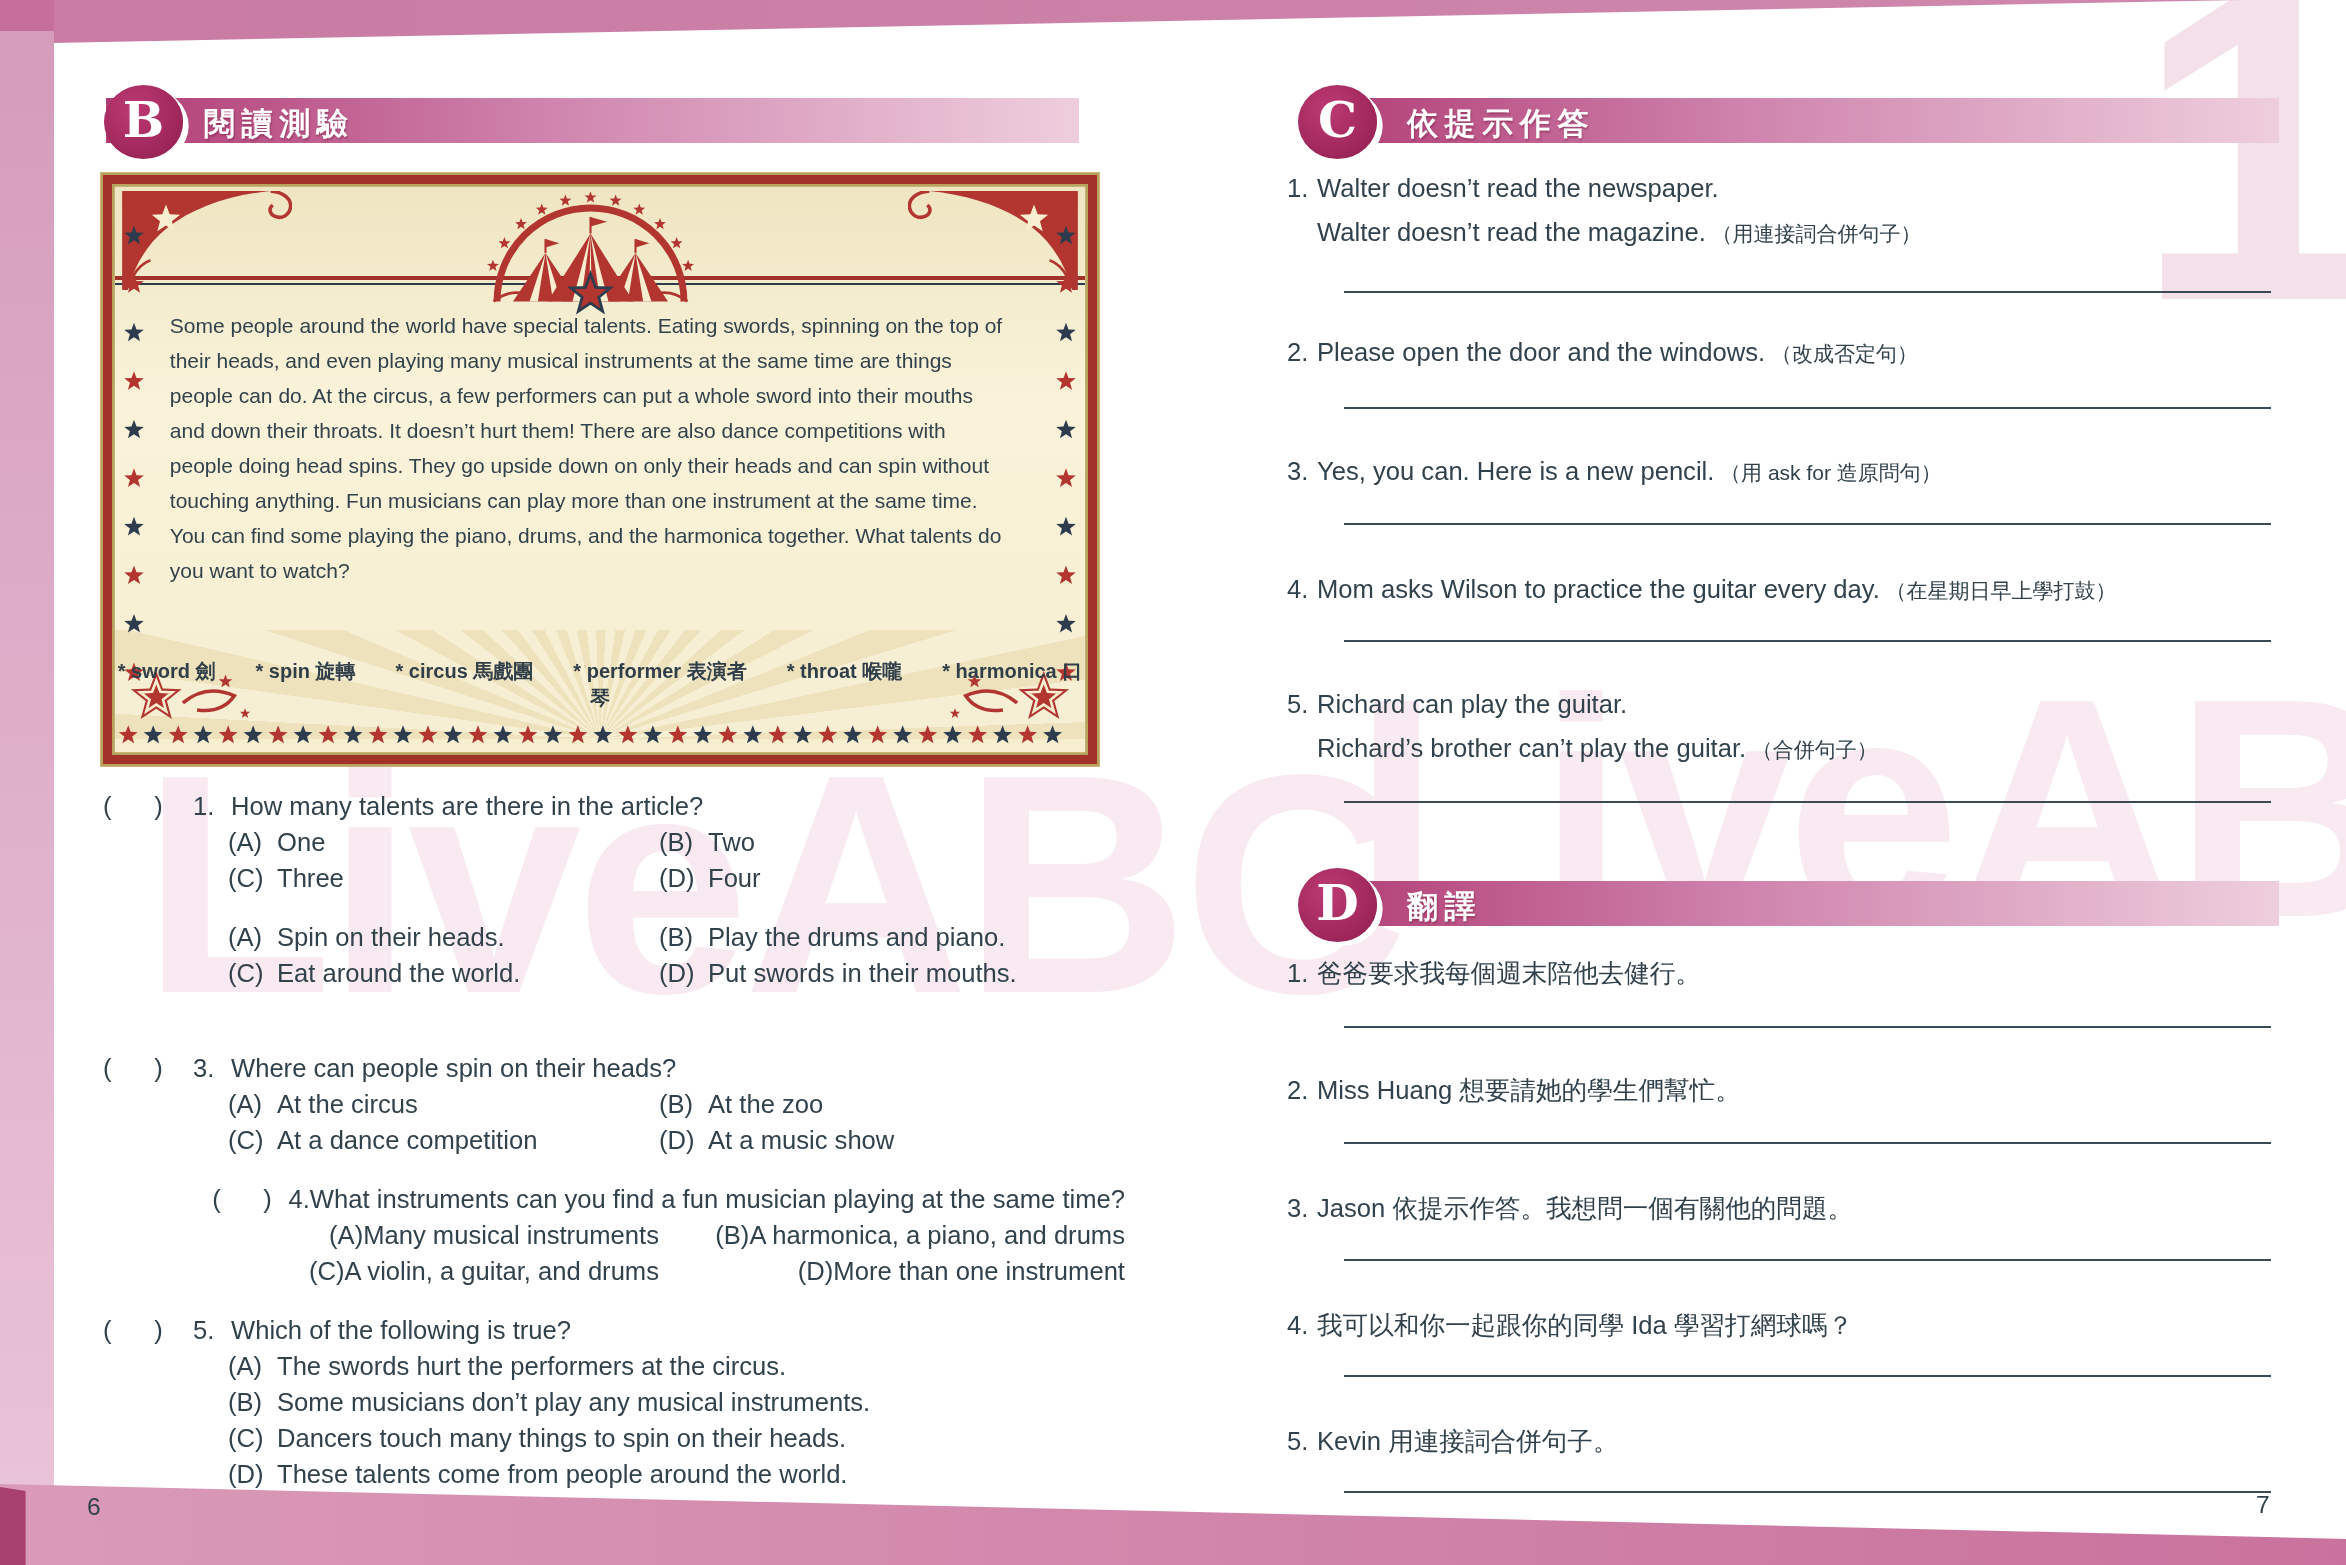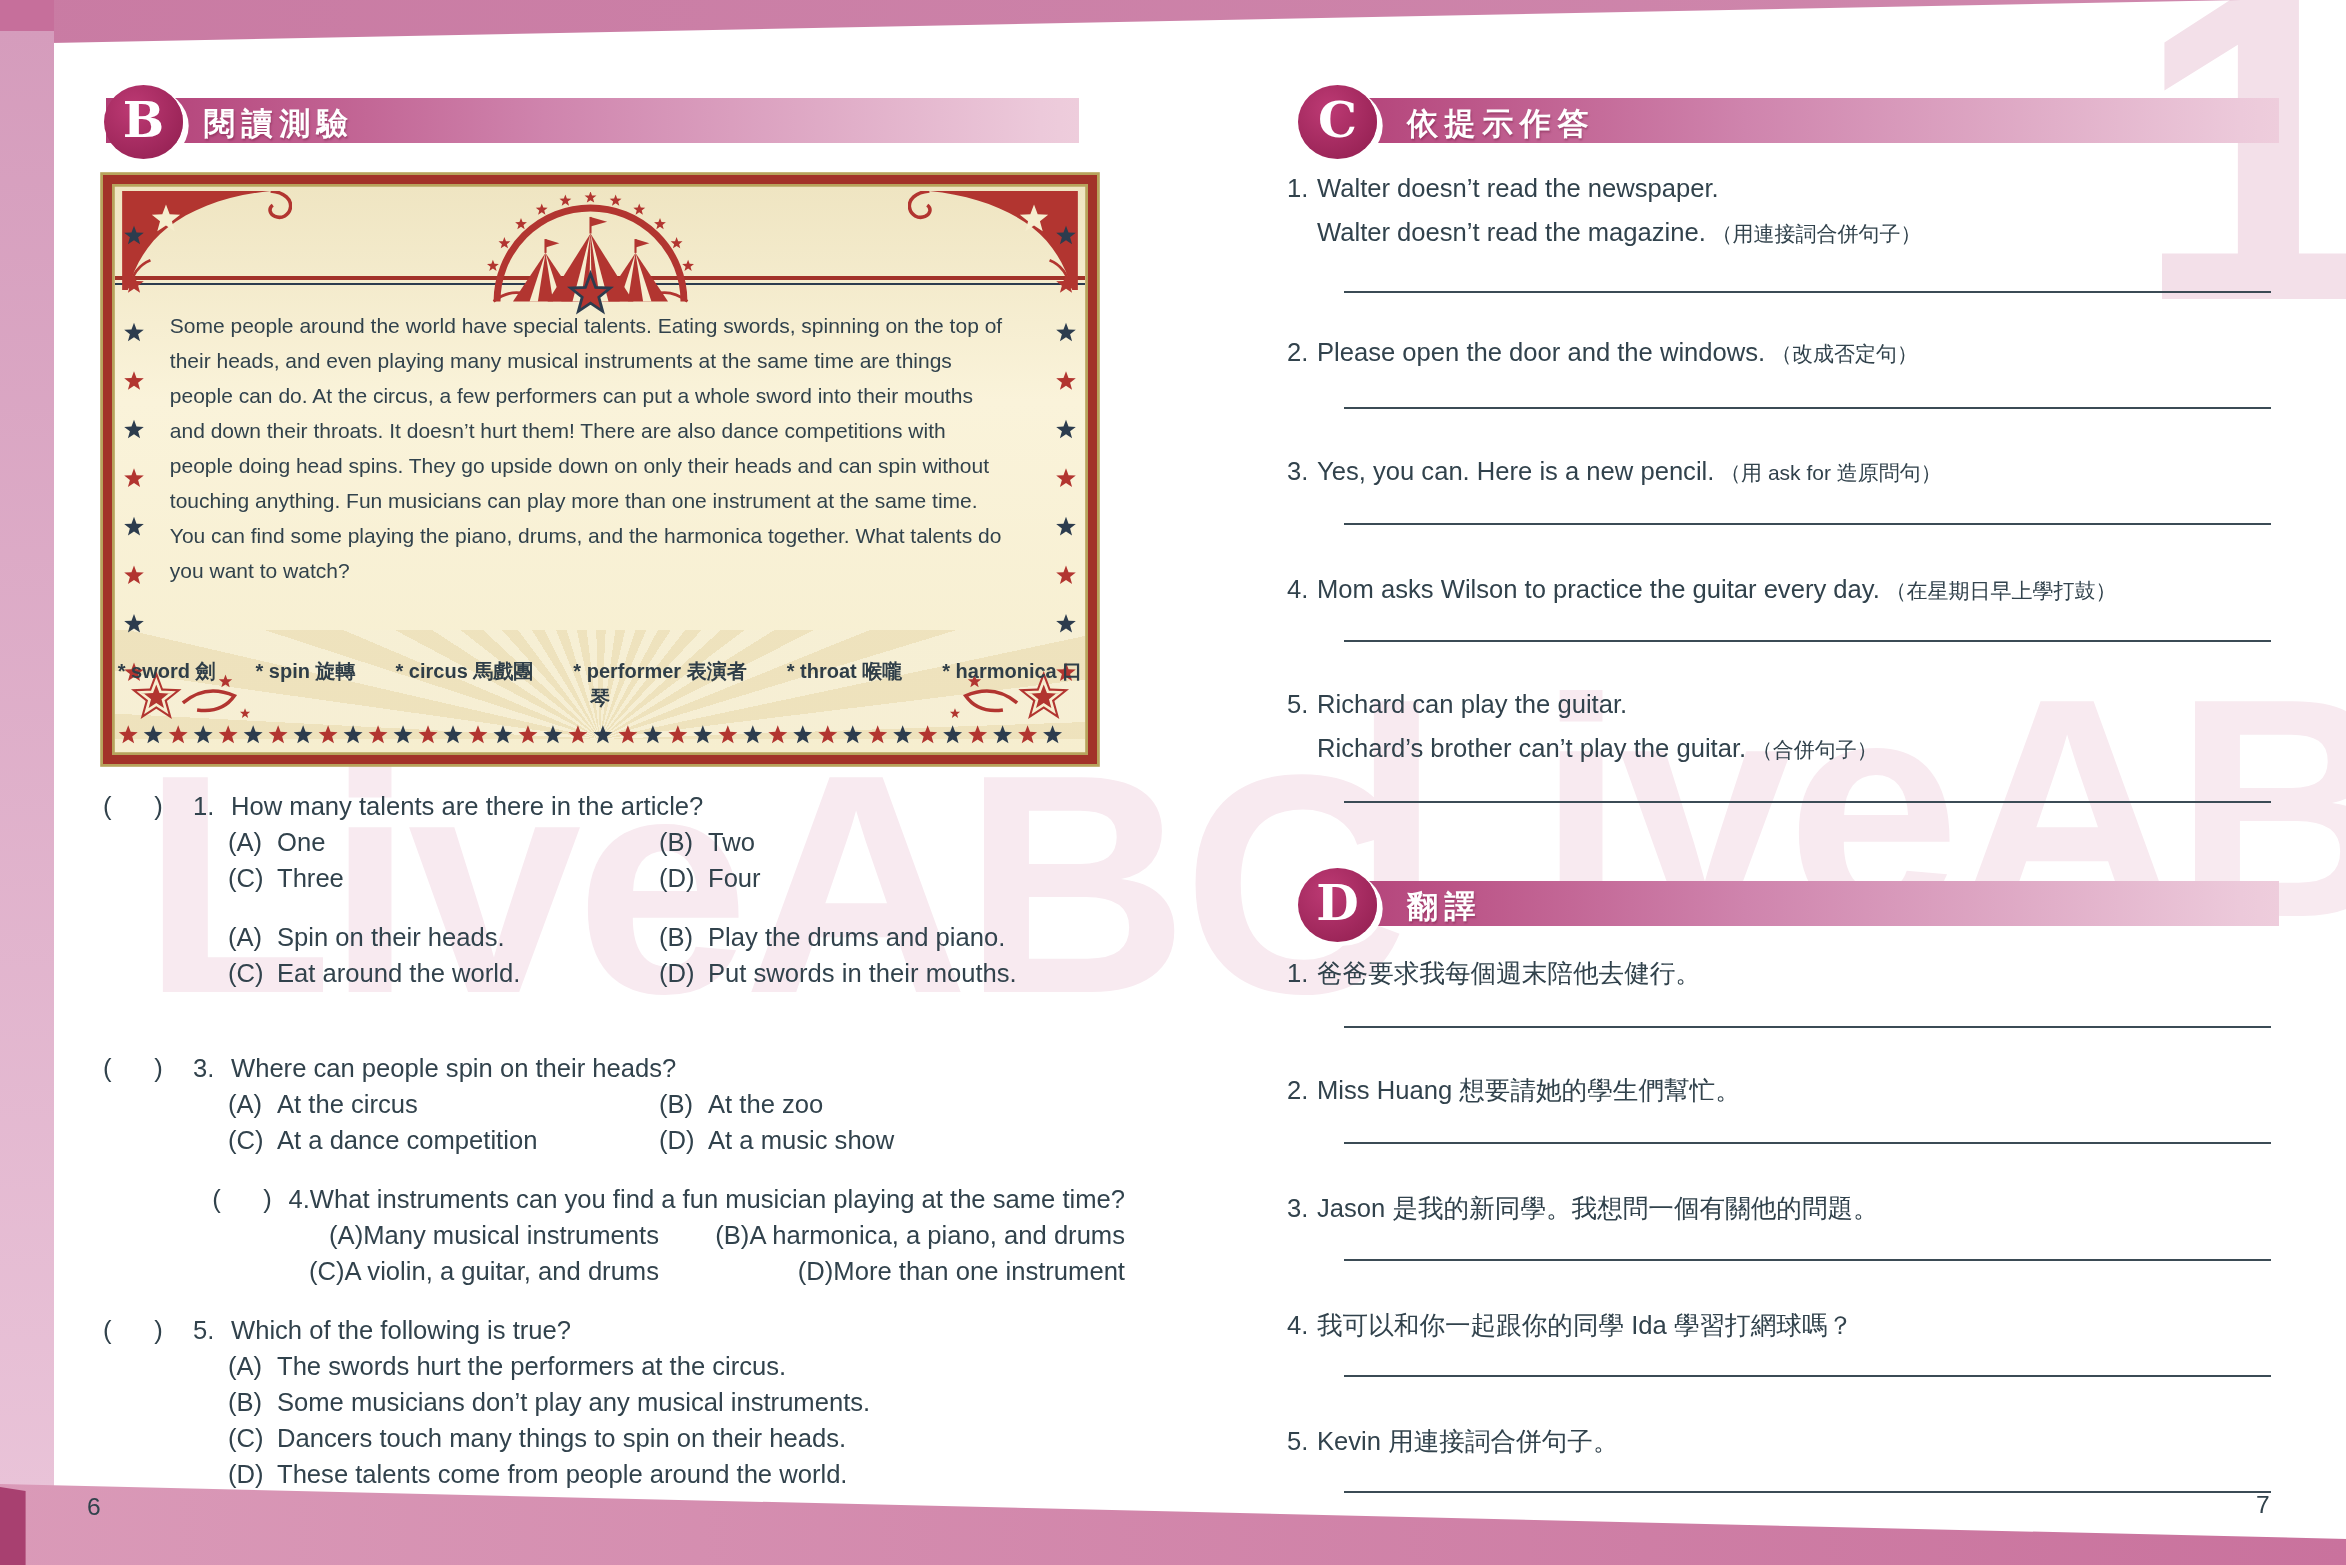--- a/index.html
+++ b/index.html
@@ -348,21 +348,21 @@
   <div><span class="ex-num">1.</span><span>爸爸要求我每個週末陪他去健行。</span></div>
 </div>
 <div class="answer-line" style="top:1026px;"></div>
 
 <div class="ex" style="top:1069px;">
   <div><span class="ex-num">2.</span><span>Miss Huang 想要請她的學生們幫忙。</span></div>
 </div>
 <div class="answer-line" style="top:1142px;"></div>
 
 <div class="ex" style="top:1187px;">
-  <div><span class="ex-num">3.</span><span>Jason 是我的新同學。我想問一個有關他的問題。</span></div>
+  <div><span class="ex-num">3.</span><span>Jason 依提示作答。我想問一個有關他的問題。</span></div>
 </div>
 <div class="answer-line" style="top:1259px;"></div>
 
 <div class="ex" style="top:1304px;">
   <div><span class="ex-num">4.</span><span>我可以和你一起跟你的同學 Ida 學習打網球嗎？</span></div>
 </div>
 <div class="answer-line" style="top:1375px;"></div>
 
 <div class="ex" style="top:1420px;">
   <div><span class="ex-num">5.</span><span>Kevin 用連接詞合併句子。</span></div>

